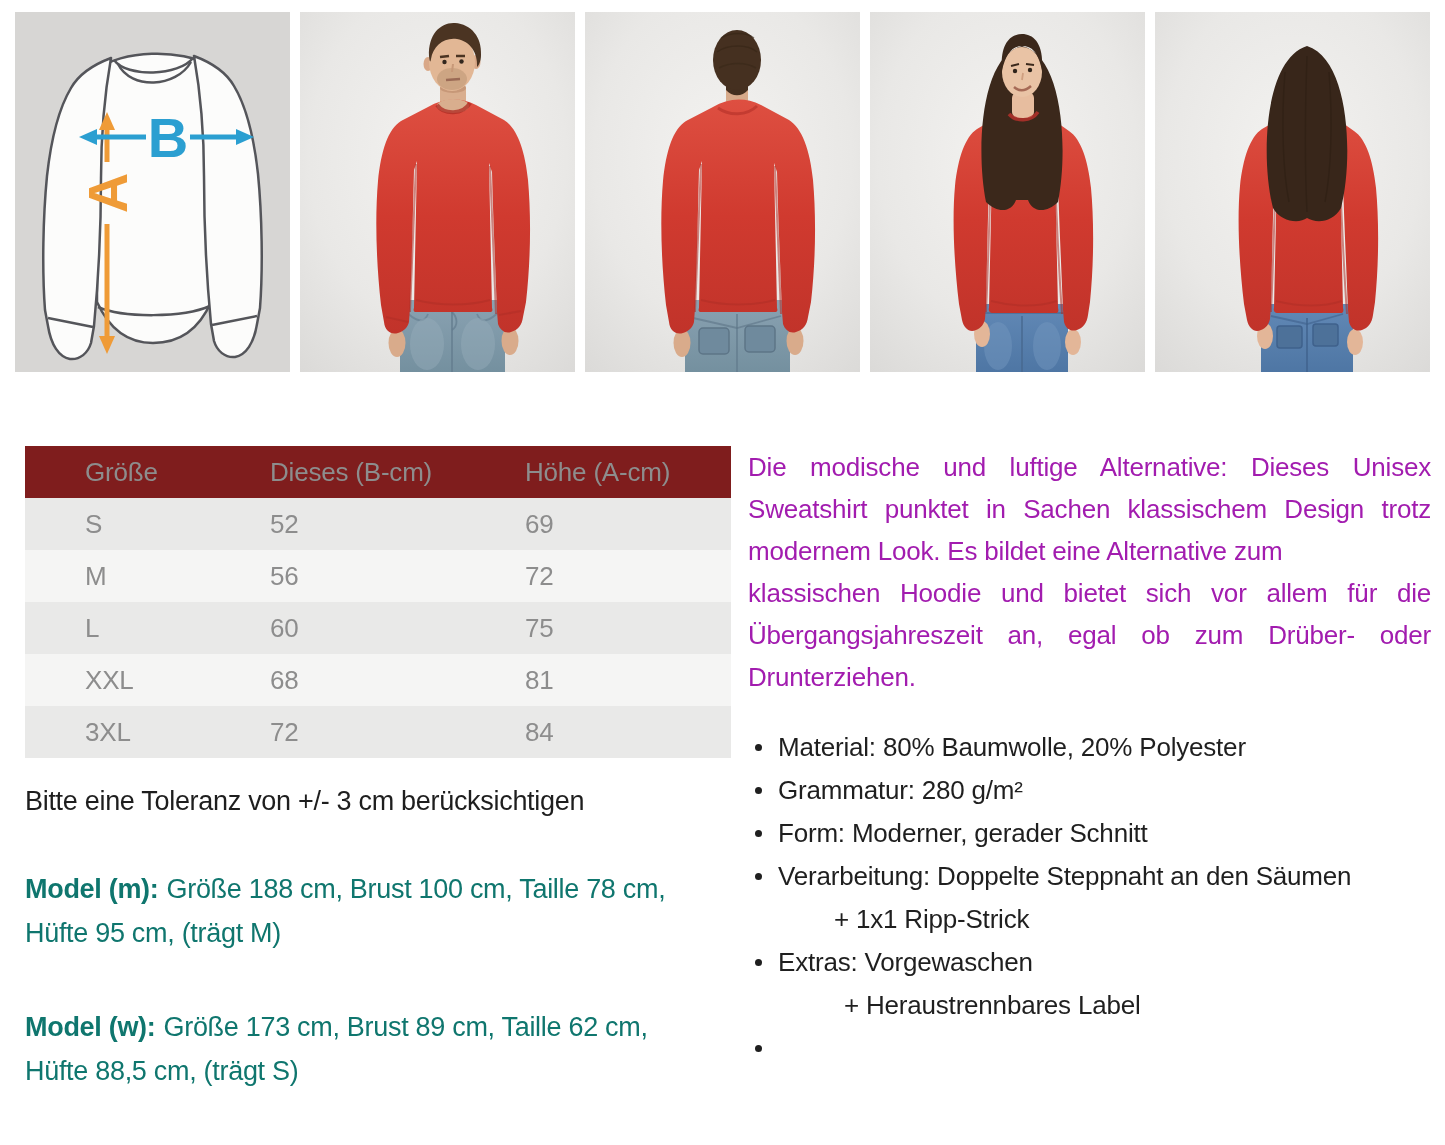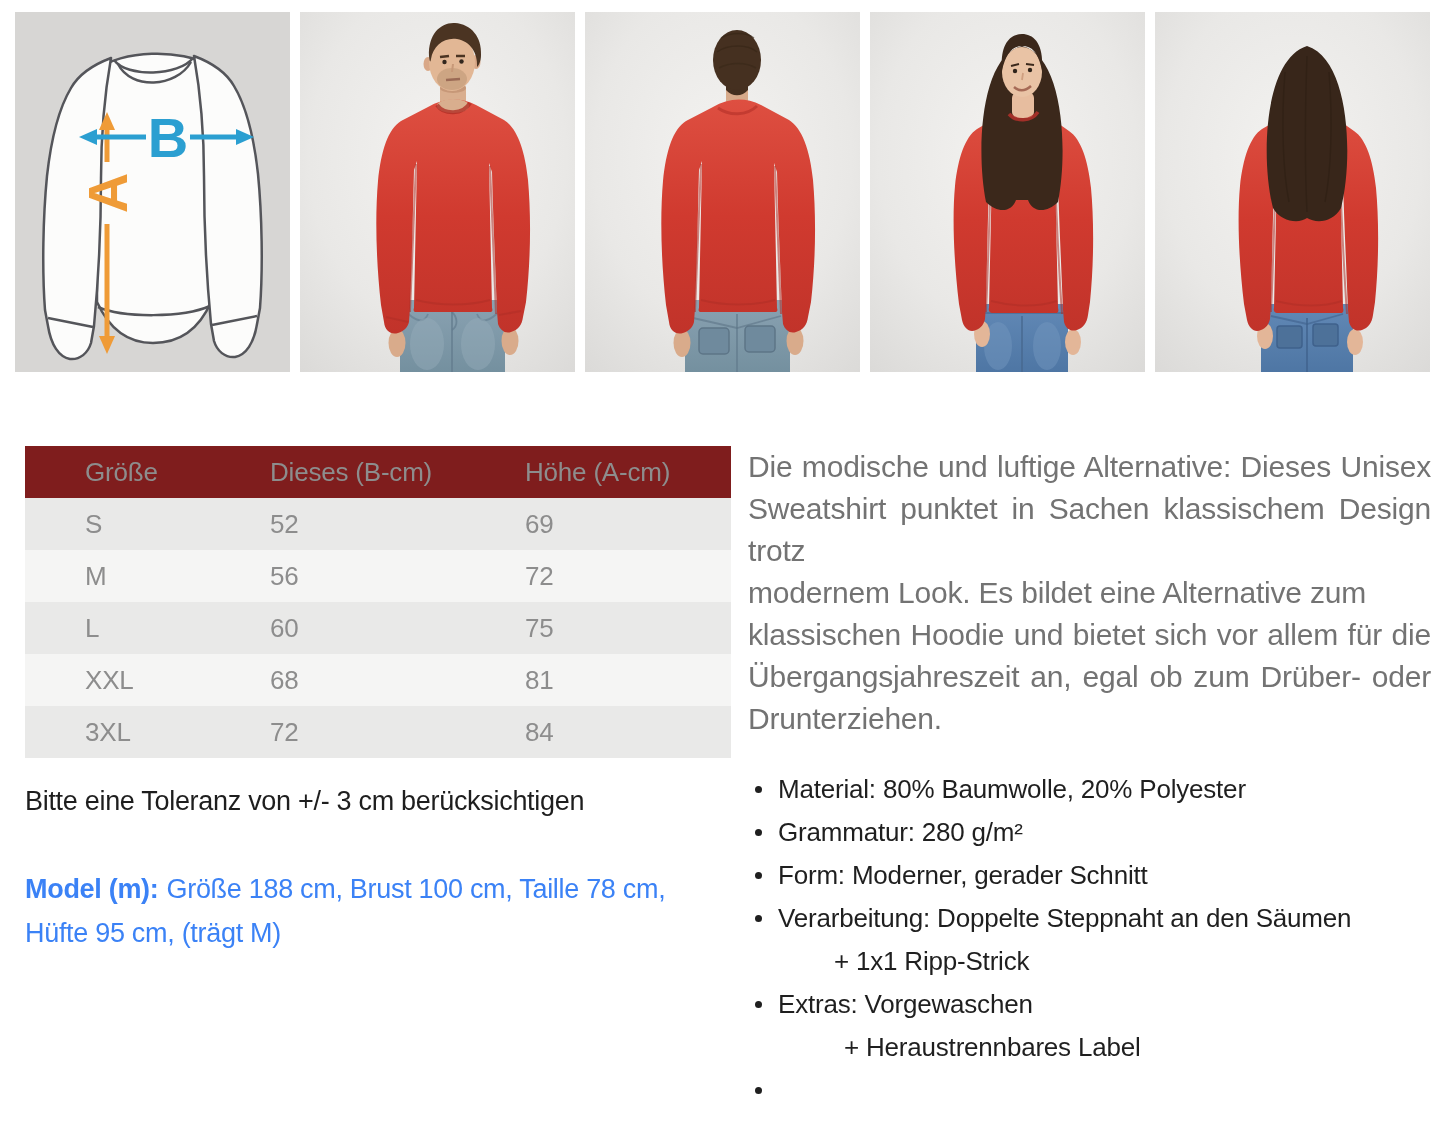--- a/index.html
+++ b/index.html
@@ -10,23 +10,23 @@
   .content{display:flex;margin-top:74px;}
   .left-col{width:731px;box-sizing:border-box;padding-left:25px;flex:0 0 auto;}
   .right-col{flex:1;box-sizing:border-box;padding-left:17px;padding-right:14px;}
   table.size-table{border-collapse:collapse;width:706px;table-layout:fixed;}
   table.size-table th,table.size-table td{height:52px;padding:0;font-weight:normal;text-align:left;font-size:26px;color:#8d8d8d;letter-spacing:-0.2px;}
   table.size-table th:first-child,table.size-table td:first-child{padding-left:60px;}
   table.size-table thead tr{background:#7f1d1d;}
   table.size-table tbody tr:nth-child(odd){background:#e9e9e8;}
   table.size-table tbody tr:nth-child(even){background:#f5f5f4;}
   .tolerance{margin-top:28px;font-size:27px;letter-spacing:-0.3px;color:#1e1e1e;}
-  .model-block{margin-top:50px;font-size:27px;line-height:44px;letter-spacing:-0.3px;color:#3b82f6;}
+  .model-block{margin-top:50px;font-size:27px;line-height:44px;letter-spacing:-0.3px;color:#0f766e;}
   .model-block .label{font-weight:bold;margin-right:8px;}
-  .desc{font-size:30px;line-height:42px;letter-spacing:-0.2px;color:#737373;}
+  .desc{font-size:26px;line-height:42px;letter-spacing:-0.2px;color:#a21caf;}
   .desc .just{text-align:justify;text-align-last:justify;}
   ul.features{list-style:none;margin:28px 0 0 0;padding:0;font-size:26px;line-height:43px;letter-spacing:-0.2px;color:#1f1f1f;}
   ul.features li{position:relative;padding-left:30px;}
   ul.features li .dot{position:absolute;left:7px;top:18px;width:7px;height:7px;border-radius:50%;background:#1f1f1f;}
   ul.features li.indent1{padding-left:86px;}
   ul.features li.indent2{padding-left:96px;}
   .defs-holder{position:absolute;width:0;height:0;overflow:hidden;}
 </style>
 </head>
 <body>
@@ -304,20 +304,24 @@
         </tbody>
       </table>
 
       <div class="tolerance">Bitte eine Toleranz von +/- 3 cm berücksichtigen</div>
 
       <div class="model-block">
         <div><span class="label">Model (m):</span><span>Größe 188 cm, Brust 100 cm, Taille 78 cm,</span></div>
         <div>Hüfte 95 cm, (trägt M)</div>
       </div>
 
+      <div class="model-block">
+        <div><span class="label">Model (w):</span><span>Größe 173 cm, Brust 89 cm, Taille 62 cm,</span></div>
+        <div>Hüfte 88,5 cm, (trägt S)</div>
+      </div>
     </div>
 
     <div class="right-col">
       <div class="desc">
         <div class="just">Die modische und luftige Alternative: Dieses Unisex</div>
         <div class="just">Sweatshirt punktet in Sachen klassischem Design trotz</div>
         <div>modernem Look. Es bildet eine Alternative zum</div>
         <div class="just">klassischen Hoodie und bietet sich vor allem für die</div>
         <div class="just">Übergangsjahreszeit an, egal ob zum Drüber- oder</div>
         <div>Drunterziehen.</div>

